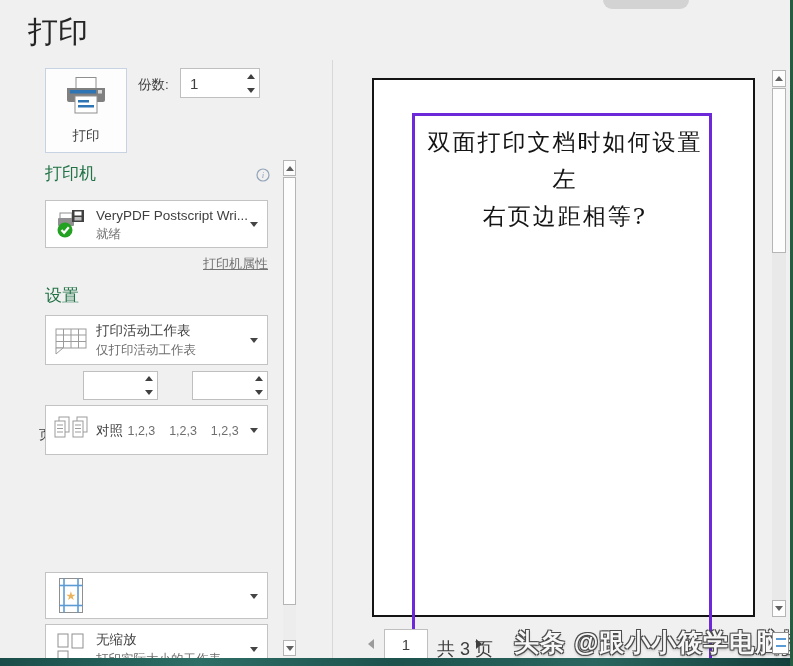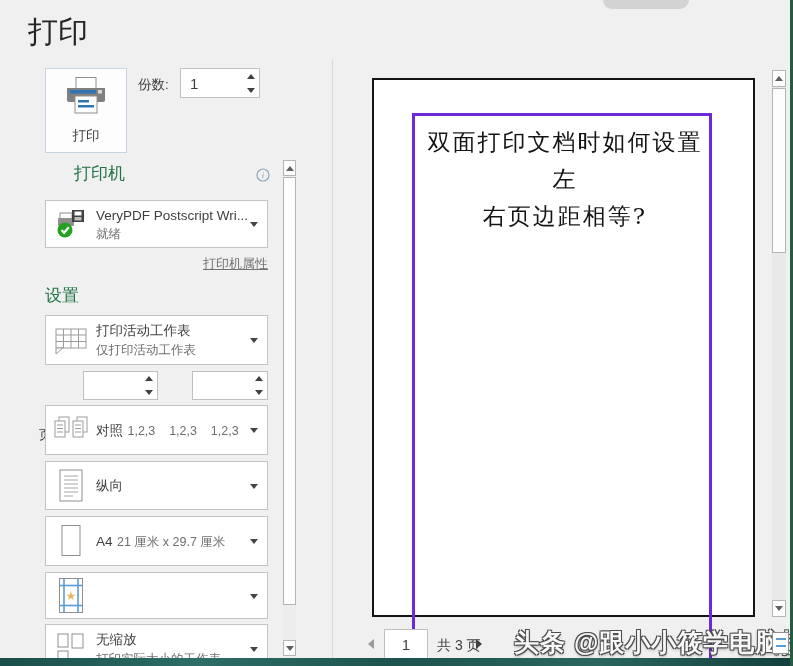--- a/index.html
+++ b/index.html
@@ -53,21 +53,21 @@
   .paper { position:absolute; left:372px; top:78px; width:383px; height:539px; background:#fff; border:2px solid #141414; }
   .redbox { position:absolute; left:38px; top:33px; width:300px; height:565px; border:3px solid #6d28d9;text-align:center; }
   .ptext { position:absolute; left:10px; top:8px; width:280px; font-family:"DejaVu Serif", serif;
     font-size:23px; line-height:37px; letter-spacing:2px; color:#141414; }
 
   
   .tri-left { width:0; height:0; border-top:5px solid transparent; border-bottom:5px solid transparent; border-right:6px solid #9b9b9b; position:absolute; cursor:pointer; }
   .tri-right { width:0; height:0; border-top:5px solid transparent; border-bottom:5px solid transparent; border-left:6px solid #3f3f3f; position:absolute; cursor:pointer; }
   .nav-input { position:absolute; left:384px; top:629px; width:44px; height:30px; border:1px solid #c0c0c0;
     text-align:center; font-size:15px; color:#3f3f3f; outline:none; background:#fff; font-family:"Liberation Sans",sans-serif; }
-  .nav-total { position:absolute; left:437px; top:637px; font-size:14px; color:#3f3f3f; }
+  .nav-total { position:absolute; left:437px; top:637px; font-size:18px; color:#3f3f3f; }
 
   .watermark { position:absolute; left:514px; top:626px; font-size:25px; font-weight:bold; letter-spacing:1px;
     color:#f7f7f7; white-space:nowrap;
     text-shadow:-1px -1px 0 #4d4d4d, 1px -1px 0 #4d4d4d, -1px 1px 0 #4d4d4d, 1px 1px 0 #4d4d4d, 0 2px 3px rgba(0,0,0,.35); }
   .wm-icon { position:absolute; left:772px; top:632px; width:17px; height:22px; background:#fff; border:1px solid #8f8f8f; }
   .wm-icon span { position:absolute; left:3px; width:10px; height:2px; background:#5b9bd5; }
 
   .top-pill { position:absolute; left:603px; top:0; width:86px; height:9px; background:#d3d3d3; border-radius:0 0 9px 9px; }
   .right-edge { position:absolute; left:790px; top:0; width:3px; height:666px; background:#245b41; }
   .bottom-strip { position:absolute; left:0; top:658px; width:790px; height:8px;
@@ -101,21 +101,21 @@
     <div class="spincol">
       <div>
           <span class="tri-up"></span>
         </div>
       <div>
           <span class="tri-dn"></span>
         </div>
     </div>
   </div>
 
-  <div class="sect-h" style="top:162px;margin-left:29px;">打印机</div>
+  <div class="sect-h" style="top:162px;">打印机</div>
   <span style="position:absolute; left:256px; top:168px;">
     <svg width="14" height="14" viewBox="0 0 14 14">
       <circle cx="7" cy="7" r="6" fill="none" stroke="#92a4b8" stroke-width="1.2"></circle>
       <text x="7" y="10.2" text-anchor="middle" font-size="9" fill="#92a4b8" font-family="serif" font-style="italic">i</text>
     </svg>
   </span>
 
   <div class="ctl" style="top:200px; height:48px;">
     <span class="ic">
       <svg width="32" height="30" viewBox="0 0 32 30">
@@ -202,52 +202,21 @@
         </g>
       </svg>
     </span>
     <span class="tx">
       <span class="t1">对照</span>
       <span class="t2">1,2,3    1,2,3    1,2,3</span>
     </span>
     <span class="caret"></span>
   </div>
 
-  <div class="ctl" style="top:461px; height:49px;">
-    <span class="ic">
-      <svg width="28" height="36" viewBox="0 0 28 36">
-        <rect x="3" y="2" width="22" height="31" fill="#fff" stroke="#8f8f8f"></rect>
-        <g stroke="#a6a6a6">
-          <line x1="7" y1="8" x2="21" y2="8"></line>
-            <line x1="7" y1="12" x2="21" y2="12"></line>
-          <line x1="7" y1="16" x2="21" y2="16"></line>
-            <line x1="7" y1="20" x2="21" y2="20"></line>
-          <line x1="7" y1="24" x2="21" y2="24"></line>
-            <line x1="7" y1="28" x2="16" y2="28"></line>
-        </g>
-      </svg>
-    </span>
-    <span class="tx">
-      <span class="t1">纵向</span>
-    </span>
-    <span class="caret"></span>
-  </div>
-
-  <div class="ctl" style="top:516px; height:50px;">
-    <span class="ic">
-      <svg width="26" height="36" viewBox="0 0 26 36">
-        <rect x="4" y="2.5" width="18" height="30" fill="#fff" stroke="#8f8f8f"></rect>
-      </svg>
-    </span>
-    <span class="tx">
-      <span class="t1">A4</span>
-      <span class="t2">21 厘米 x 29.7 厘米</span>
-    </span>
-    <span class="caret"></span>
-  </div>
+
 
   <div class="ctl" style="top:572px; height:47px;">
     <span class="ic">
       <svg width="28" height="38" viewBox="0 0 28 38">
         <rect x="2.5" y="1.5" width="23" height="34" fill="#fff" stroke="#8f8f8f"></rect>
         <g stroke="#5b9bd5" stroke-width="1.6">
           <line x1="7" y1="1.5" x2="7" y2="35.5"></line>
             <line x1="21" y1="1.5" x2="21" y2="35.5"></line>
           <line x1="2.5" y1="8.5" x2="25.5" y2="8.5"></line>
             <line x1="2.5" y1="28.5" x2="25.5" y2="28.5"></line>

